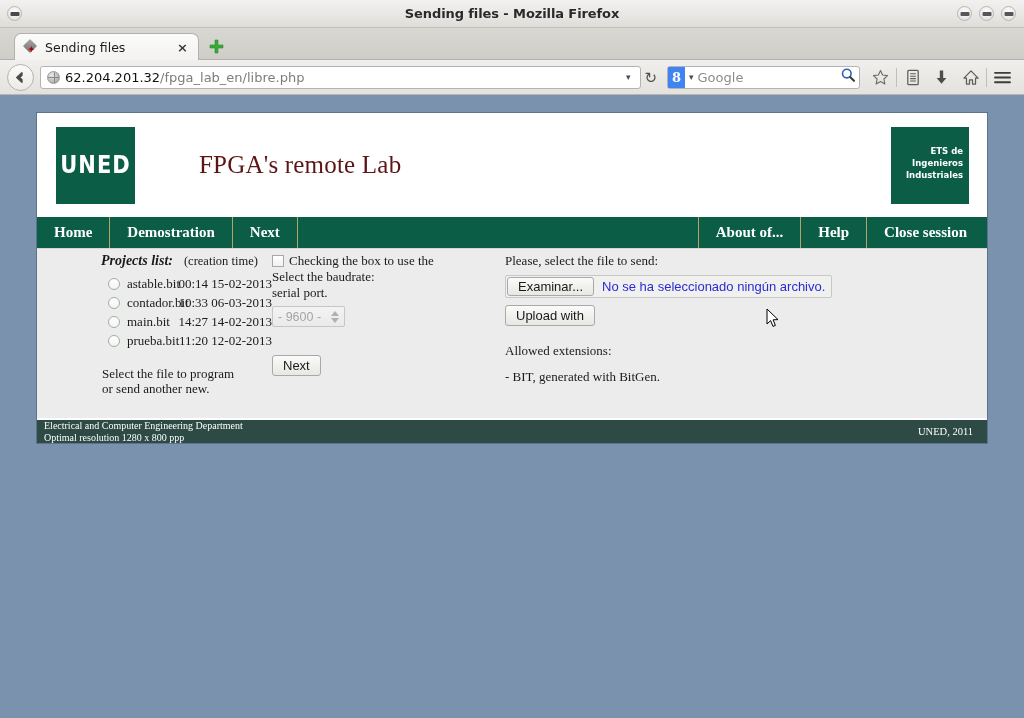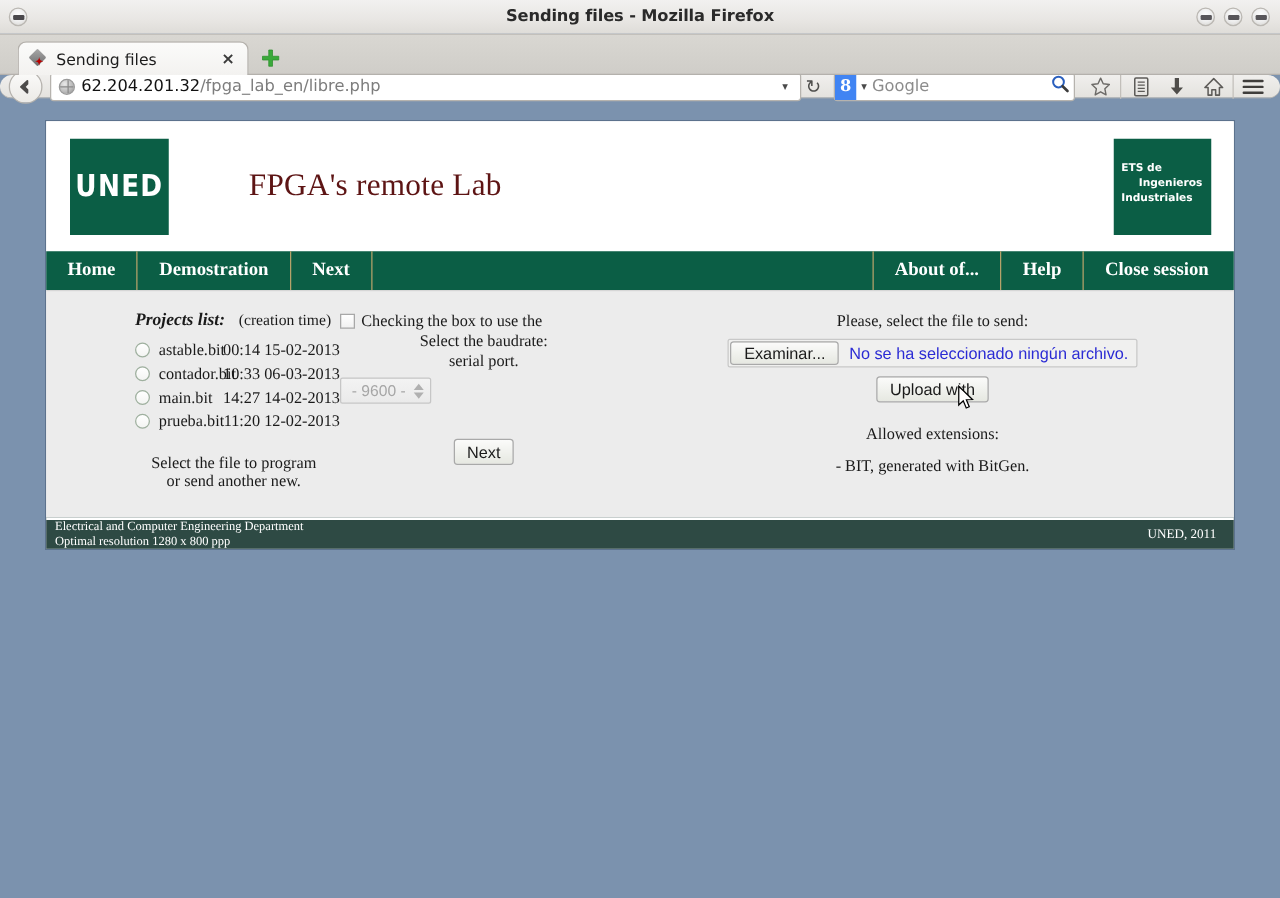--- a/index.html
+++ b/index.html
@@ -137,28 +137,27 @@
     height: 27px;
     display: flex;
     align-items: center;
     justify-content: center;
     margin-left: 4px;
   }
   .newtab svg { display: block; }
 
   
   .navbar {
-    height: 19px;
+    height: 35px;
     background: linear-gradient(to bottom, #f0efed 0%, #e4e2de 100%);
     border-bottom: 1px solid #b9b6b1;
     display: flex;
     align-items: center;
     padding: 0 7px;
     box-sizing: border-box;
-    border-radius: 14px;
   }
   .back-btn {
     width: 25px; height: 25px;
     border-radius: 50%;
     background: linear-gradient(to bottom, #fbfbfa 0%, #eceae6 100%);
     border: 1px solid #b5b2ad;
     display: flex;
     align-items: center;
     justify-content: center;
     flex-shrink: 0;
@@ -328,20 +327,21 @@
     height: 77px;
     background: #0b5e45;
     color: #ffffff;
     font-size: 8.5px;
     line-height: 12px;
     padding: 18px 6px 0 6px;
     box-sizing: border-box;
     flex-shrink: 0;
     font-family: "DejaVu Sans", sans-serif;
     font-weight: bold;
+    text-align: right;
   }
   .ets-logo .l2 { padding-left: 14px; }
 
   .nav {
     height: 31px;
     background: #0b5e45;
     display: flex;
     align-items: stretch;
     font-family: "Liberation Serif", "DejaVu Serif", serif;
   }
@@ -359,25 +359,24 @@
   .nav-item.first { border-left: none; }
   .nav-spacer {
     flex: 1;
     border-right: 1px solid #b5a26a;
   }
   .nav-item.last { border-right: none; padding-right: 20px; }
 
   .content {
     background: #ececec;
     border-top: 1px solid #d6d6d6;
-    padding: 16px 0 22px 0;
+    padding: 4px 0 22px 0;
     display: flex;
     font-family: "Liberation Serif", "DejaVu Serif", serif;
     color: #1a1a1a;
-    text-align: center;
   }
   .col-left { width: 235px; padding-left: 64px; box-sizing: border-box; }
   .col-mid  { width: 230px; padding-left: 0px; box-sizing: border-box; }
   .col-right{ flex: 1; padding-left: 3px; box-sizing: border-box; }
 
   .projects-head {
     font-size: 14px;
     margin-bottom: 5px;
     white-space: nowrap;
   }

